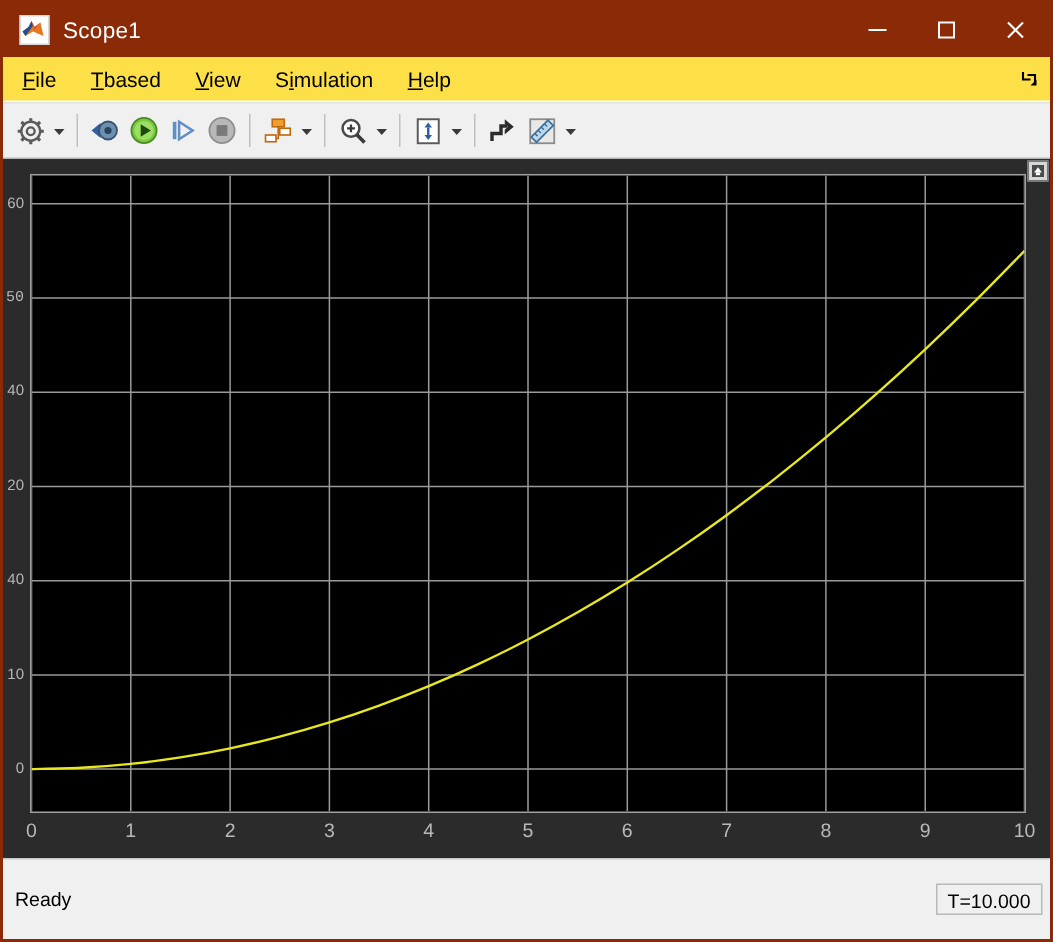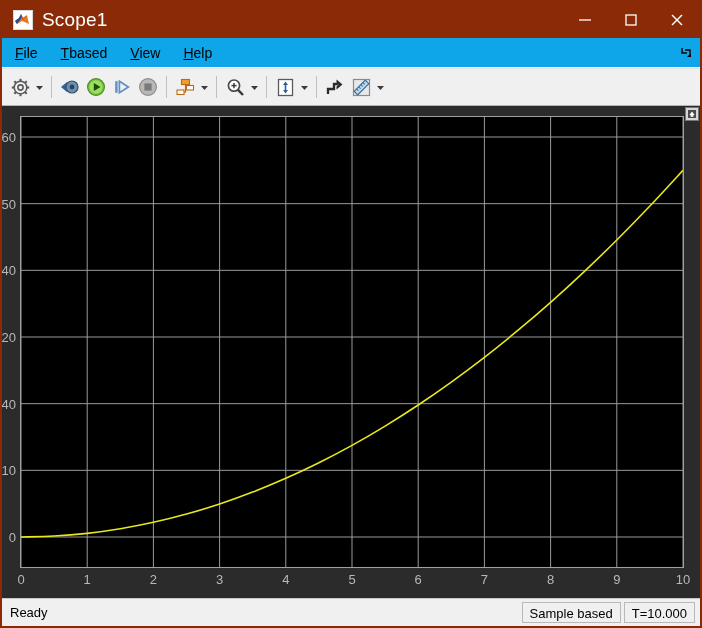--- a/index.html
+++ b/index.html
@@ -40,39 +40,39 @@
     margin-right: 9px;
     background: #ffffff;
     border: 1px solid #d8d8d8;
     position: relative;
     overflow: hidden;
     flex: 0 0 auto;
   }
   .title-icon svg { display: block; }
   .title-text {
     color: #ffffff;
-    font-size: 19px;
+    font-size: 15px;
     letter-spacing: 0.2px;
     white-space: nowrap;
   }
   .title-spacer { flex: 1 1 auto; }
   .winbtn {
     width: 46px;
     height: 36px;
     display: flex;
     align-items: center;
     justify-content: center;
     flex: 0 0 auto;
   }
   .winbtn svg { display: block; }
 
   
   .menubar {
     height: 29px;
-    background: #0ea5e9;
+    background: #fde047;
     display: flex;
     align-items: center;
     flex: 0 0 auto;
     border-bottom: 1px solid #ffffff;
     position: relative;
   }
   .menu-item {
     font-size: 14px;
     color: #000000;
     padding: 0 10px;
@@ -145,21 +145,21 @@
     left: 0; top: 0;
     width: 100%; height: 100%;
     display: block;
   }
   .ytick {
     position: absolute;
     right: 100%;
     margin-right: 5px;
     transform: translateY(-50%);
     color: #b8b8b8;
-    font-size: 13px;
+    font-size: 10px;
     white-space: nowrap;
   }
   .xtick {
     position: absolute;
     top: 100%;
     margin-top: 5px;
     transform: translateX(-50%);
     color: #b8b8b8;
     font-size: 13px;
     white-space: nowrap;
@@ -179,21 +179,21 @@
   }
 
   
   .statusbar {
     height: 27px;
     background: #f0f0f0;
     border-top: 1px solid #c8c8c8;
     display: flex;
     align-items: center;
     flex: 0 0 auto;
-    padding: 0 2px;
+    padding: 13px 2px;
   }
   .status-ready {
     font-size: 13px;
     color: #000000;
     padding-left: 6px;
     white-space: nowrap;
   }
   .status-spacer { flex: 1 1 auto; }
   .status-cell {
     font-size: 13px;
@@ -239,20 +239,21 @@
         <line x1="3" y1="3" x2="13" y2="13" stroke="#ffffff" stroke-width="1.4"></line>
         <line x1="13" y1="3" x2="3" y2="13" stroke="#ffffff" stroke-width="1.4"></line>
       </svg>
     </div>
   </div>
 
   <div class="menubar">
     <div class="menu-item"><u>F</u><span>ile</span></div>
     <div class="menu-item"><u>T</u><span>based</span></div>
     <div class="menu-item"><u>V</u><span>iew</span></div>
+    <div class="menu-item">S<u>i</u><span>mulation</span></div>
     <div class="menu-item"><u>H</u><span>elp</span></div>
     <div class="menu-spacer"></div>
     <div class="undock-icon">
       <svg width="13" height="13" viewBox="0 0 13 13">
         <path d="M2 2 L2 7 L7 7" fill="none" stroke="#000000" stroke-width="1.4"></path>
         <path d="M5 4 L10 4 L10 9" fill="none" stroke="#000000" stroke-width="1.4"></path>
         <path d="M7 11 L11 11 L11 7 Z" fill="#000000"></path>
       </svg>
     </div>
   </div>
@@ -418,21 +419,21 @@
           <line y1="88.2074074074074" y2="88.2074074074074" x1="0" x2="667" stroke="#9a9a9a" stroke-width="1" vector-effect="non-scaling-stroke"></line>
           <line y1="20.355555555555554" y2="20.355555555555554" x1="0" x2="667" stroke="#9a9a9a" stroke-width="1" vector-effect="non-scaling-stroke"></line>
           <path d="M 0 427.4666666666667 C 5.558333333333334 427.30834567901235 22.233333333333334 427.1387160493827 33.35 426.5167407407407 C 44.46666666666667 425.8947654320987 55.583333333333336 424.9787654320987 66.7 423.7348148148148 C 77.81666666666666 422.49086419753087 88.93333333333334 420.91896296296295 100.05 419.05303703703703 C 111.16666666666666 417.1871111111111 122.28333333333333 415.0271604938272 133.4 412.53925925925927 C 144.51666666666668 410.05135802469135 155.63333333333333 407.23550617283956 166.75 404.12562962962966 C 177.86666666666667 401.01575308641975 188.98333333333332 397.61185185185184 200.1 393.88 C 211.21666666666667 390.14814814814815 222.33333333333331 386.0883456790124 233.45 381.73451851851854 C 244.56666666666666 377.3806913580247 255.68333333333334 372.73283950617287 266.8 367.75703703703704 C 277.9166666666667 362.7812345679012 289.03333333333336 357.47748148148145 300.15000000000003 351.8797037037037 C 311.2666666666667 346.2819259259259 322.3833333333333 340.39012345679015 333.5 334.1703703703704 C 344.6166666666667 327.95061728395063 355.73333333333335 321.40291358024695 366.85 314.5611851851852 C 377.9666666666667 307.71945679012344 389.0833333333333 300.5837037037037 400.2 293.12 C 411.31666666666666 285.6562962962963 422.43333333333334 277.86464197530864 433.55 269.77896296296296 C 444.6666666666667 261.6932839506173 455.7833333333333 253.31358024691357 466.9 244.60592592592593 C 478.01666666666665 235.8982716049383 489.1333333333333 226.8626666666667 500.25 217.53303703703708 C 511.3666666666667 208.20340740740744 522.4833333333333 198.57975308641971 533.6 188.6281481481481 C 544.7166666666667 178.6765432098765 555.8333333333333 168.39698765432095 566.9499999999999 157.8234074074074 C 578.0666666666666 147.24982716049382 589.1833333333334 136.38222222222228 600.3000000000001 125.18666666666672 C 611.4166666666667 113.99111111111118 622.5333333333333 102.46760493827163 633.65 90.6500740740741 C 644.7666666666667 78.83254320987656 661.4416666666666 60.342913580246915 667 54.28148148148148" fill="none" stroke="#e8e81e" stroke-width="1.6" vector-effect="non-scaling-stroke"></path>
         </svg>
       <div id="yticks">
           <div class="ytick" style="top: 93.3333%;">0</div>
           <div class="ytick" style="top: 78.5185%;">10</div>
           <div class="ytick" style="top: 63.7037%;">40</div>
           <div class="ytick" style="top: 48.8889%;">20</div>
           <div class="ytick" style="top: 34.0741%;">40</div>
-          <div class="ytick" style="top: 19.2593%;">50</div>
+          <div class="ytick" style="top: 19.2593%; font-family: Liberation Mono, monospace;">50</div>
           <div class="ytick" style="top: 4.44444%;">60</div>
         </div>
       <div id="xticks">
           <div class="xtick" style="left: 0%;">0</div>
           <div class="xtick" style="left: 10%;">1</div>
           <div class="xtick" style="left: 20%;">2</div>
           <div class="xtick" style="left: 30%;">3</div>
           <div class="xtick" style="left: 40%;">4</div>
           <div class="xtick" style="left: 50%;">5</div>
           <div class="xtick" style="left: 60%;">6</div>
@@ -447,17 +448,16 @@
         <rect x="1" y="1" width="8" height="8" fill="#4a4a4a"></rect>
         <path d="M5 2.5 L7.6 6 L2.4 6 Z" fill="#ffffff"></path>
         <rect x="3.6" y="6" width="2.8" height="1.8" fill="#ffffff"></rect>
       </svg>
     </div>
   </div>
 
   <div class="statusbar">
     <div class="status-ready">Ready</div>
     <div class="status-spacer"></div>
-    <div class="status-cell">Sample based</div>
     <div class="status-cell">T=10.000</div>
   </div>
 
 </div>
 
 </body></html>

